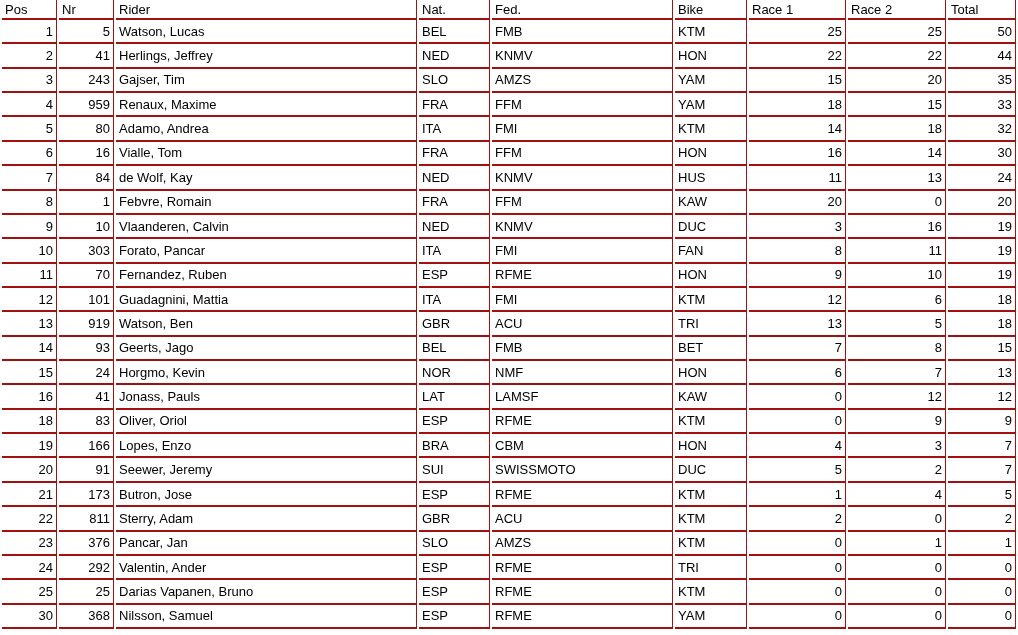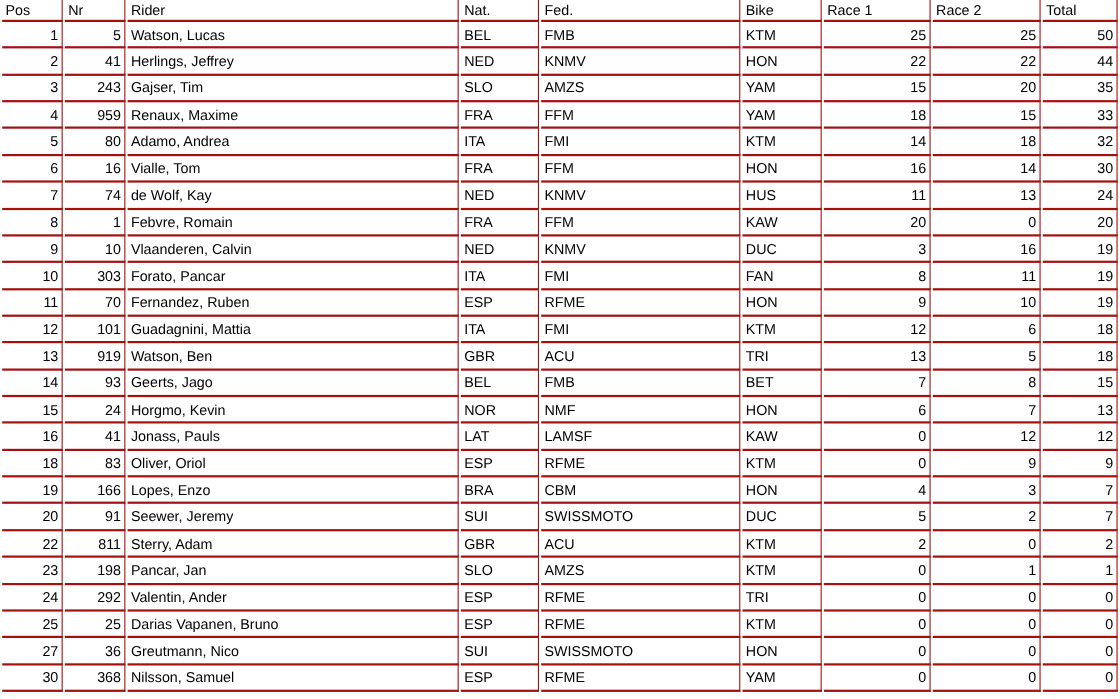--- a/index.html
+++ b/index.html
@@ -138,21 +138,21 @@
         <td>Vialle, Tom</td>
         <td>FRA</td>
         <td>FFM</td>
         <td>HON</td>
         <td class="num">16</td>
         <td class="num">14</td>
         <td class="num">30</td>
       </tr>
       <tr>
         <td class="num">7</td>
-        <td class="num">74</td>
+        <td class="num">84</td>
         <td>de Wolf, Kay</td>
         <td>NED</td>
         <td>KNMV</td>
         <td>HUS</td>
         <td class="num">11</td>
         <td class="num">13</td>
         <td class="num">24</td>
       </tr>
       <tr>
         <td class="num">8</td>
@@ -280,33 +280,44 @@
         <td class="num">91</td>
         <td>Seewer, Jeremy</td>
         <td>SUI</td>
         <td>SWISSMOTO</td>
         <td>DUC</td>
         <td class="num">5</td>
         <td class="num">2</td>
         <td class="num">7</td>
       </tr>
       <tr>
+        <td class="num">21</td>
+        <td class="num">173</td>
+        <td>Butron, Jose</td>
+        <td>ESP</td>
+        <td>RFME</td>
+        <td>KTM</td>
+        <td class="num">1</td>
+        <td class="num">4</td>
+        <td class="num">5</td>
+      </tr>
+      <tr>
         <td class="num">22</td>
         <td class="num">811</td>
         <td>Sterry, Adam</td>
         <td>GBR</td>
         <td>ACU</td>
         <td>KTM</td>
         <td class="num">2</td>
         <td class="num">0</td>
         <td class="num">2</td>
       </tr>
       <tr>
         <td class="num">23</td>
-        <td class="num">198</td>
+        <td class="num">376</td>
         <td>Pancar, Jan</td>
         <td>SLO</td>
         <td>AMZS</td>
         <td>KTM</td>
         <td class="num">0</td>
         <td class="num">1</td>
         <td class="num">1</td>
       </tr>
       <tr>
         <td class="num">24</td>
@@ -319,31 +330,20 @@
         <td class="num">0</td>
         <td class="num">0</td>
       </tr>
       <tr>
         <td class="num">25</td>
         <td class="num">25</td>
         <td>Darias Vapanen, Bruno</td>
         <td>ESP</td>
         <td>RFME</td>
         <td>KTM</td>
-        <td class="num">0</td>
-        <td class="num">0</td>
-        <td class="num">0</td>
-      </tr>
-      <tr>
-        <td class="num">27</td>
-        <td class="num">36</td>
-        <td>Greutmann, Nico</td>
-        <td>SUI</td>
-        <td>SWISSMOTO</td>
-        <td>HON</td>
         <td class="num">0</td>
         <td class="num">0</td>
         <td class="num">0</td>
       </tr>
       <tr>
         <td class="num">30</td>
         <td class="num">368</td>
         <td>Nilsson, Samuel</td>
         <td>ESP</td>
         <td>RFME</td>

